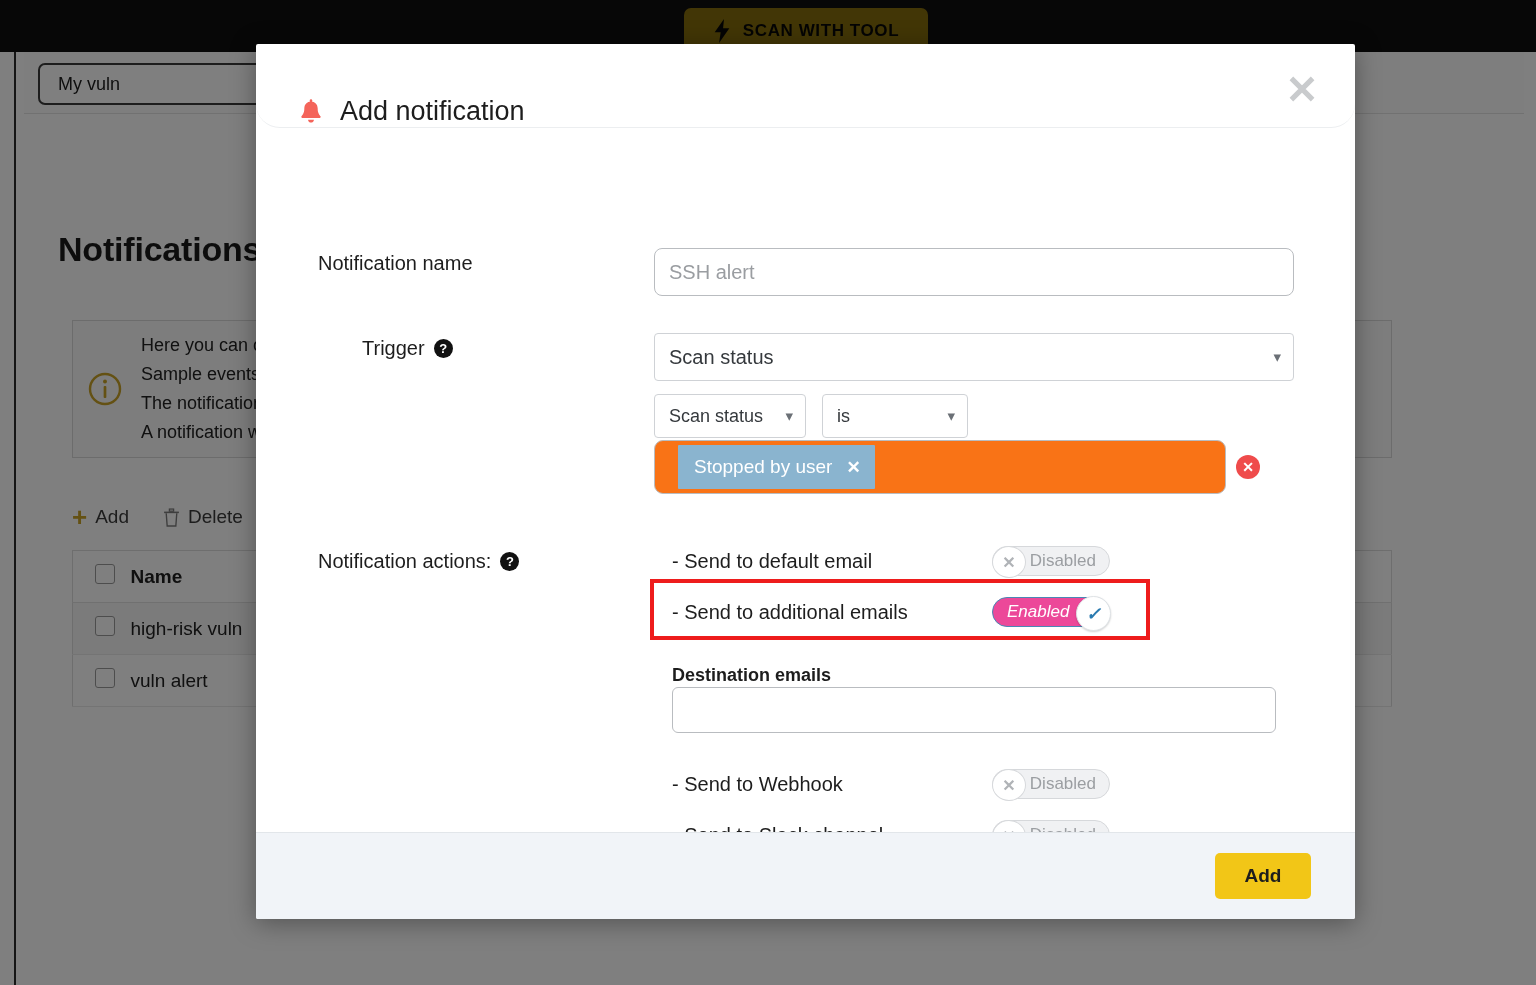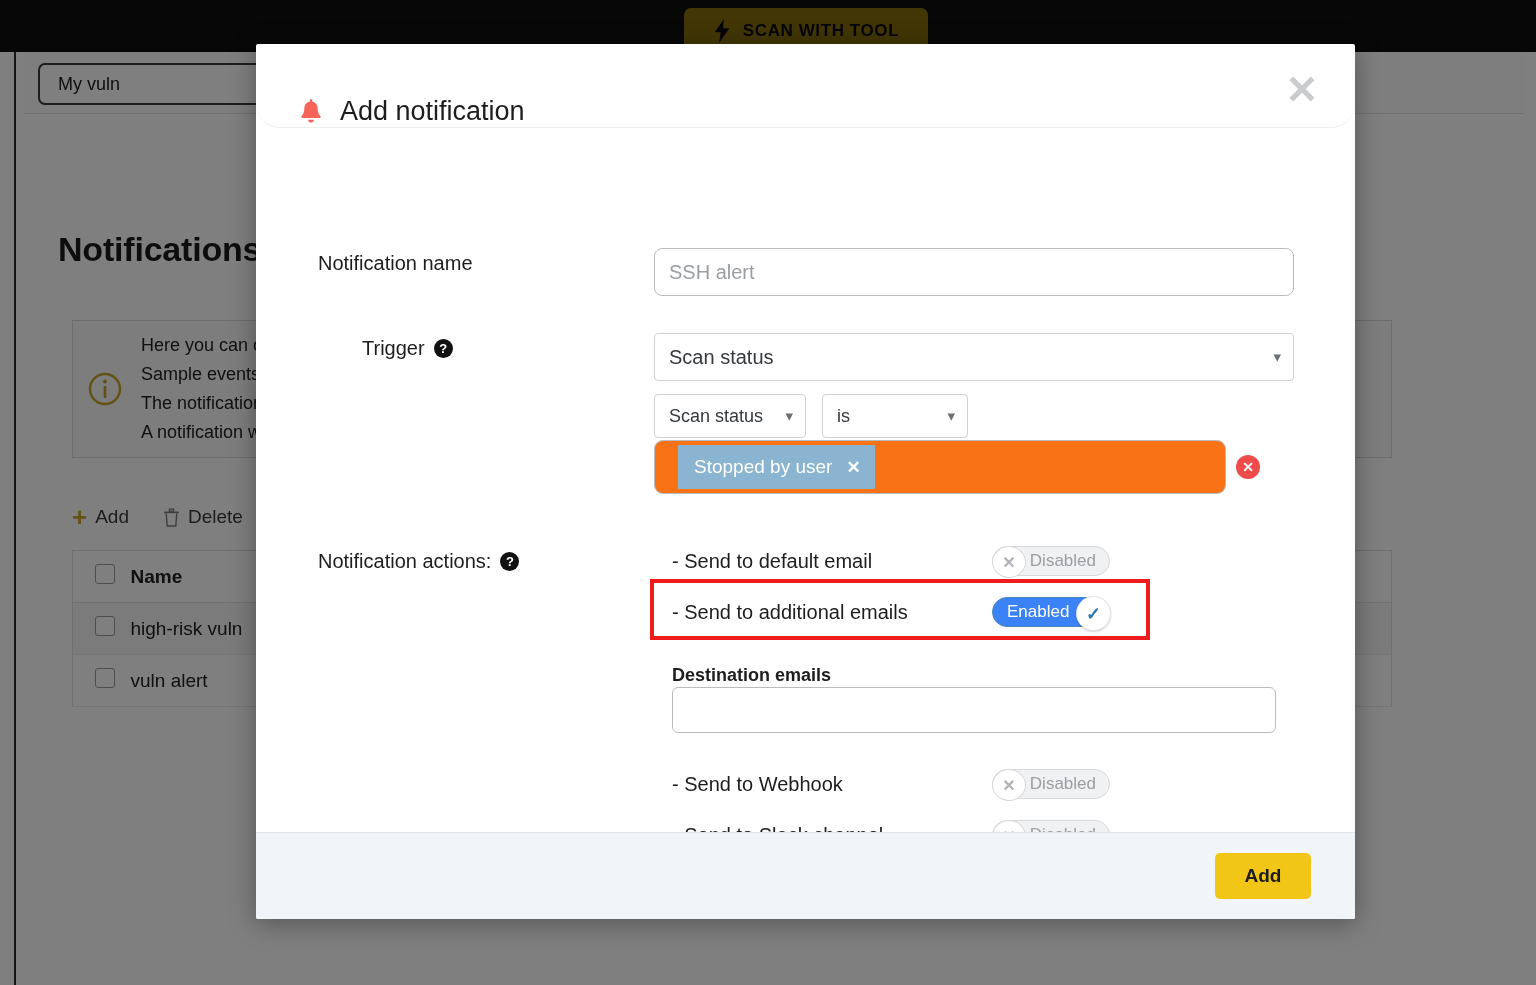--- a/index.html
+++ b/index.html
@@ -182,22 +182,22 @@
     justify-content: flex-end; padding-right: 13px;
   }
   .toggle.off .t-text { color: #9b9ea2; font-size: 17px; text-align: center; }
   .toggle.off .knob {
     position: absolute; left: -1px; top: -1px; width: 34px; height: 32px;
     border-radius: 50%; background: #fff; border: 1px solid #d6d8db;
     display: flex; align-items: center; justify-content: center;
     color: #b0b3b7; font-size: 16px; font-weight: bold;
   }
   .toggle.on {
-    width: 118px; background: #3b82f6; border: 1px solid #4a87b5;
-    justify-content: flex-start; padding-left: 14px;
+    width: 118px; background: #ec4899; border: 1px solid #4a87b5;
+    justify-content: flex-start; padding-left: 14px; font-style: italic;
   }
   .toggle.on .t-text { color: #ffffff; font-size: 17px; }
   .toggle.on .knob {
     position: absolute; right: -2px; top: -2px; width: 35px; height: 35px;
     border-radius: 50%; background: #fff; border: 1px solid #dfe3e6;
     display: flex; align-items: center; justify-content: center;
     color: #2a7ab0; font-size: 18px; font-weight: bold;
     box-shadow: 0 1px 2px rgba(0,0,0,0.18);
   }
 

